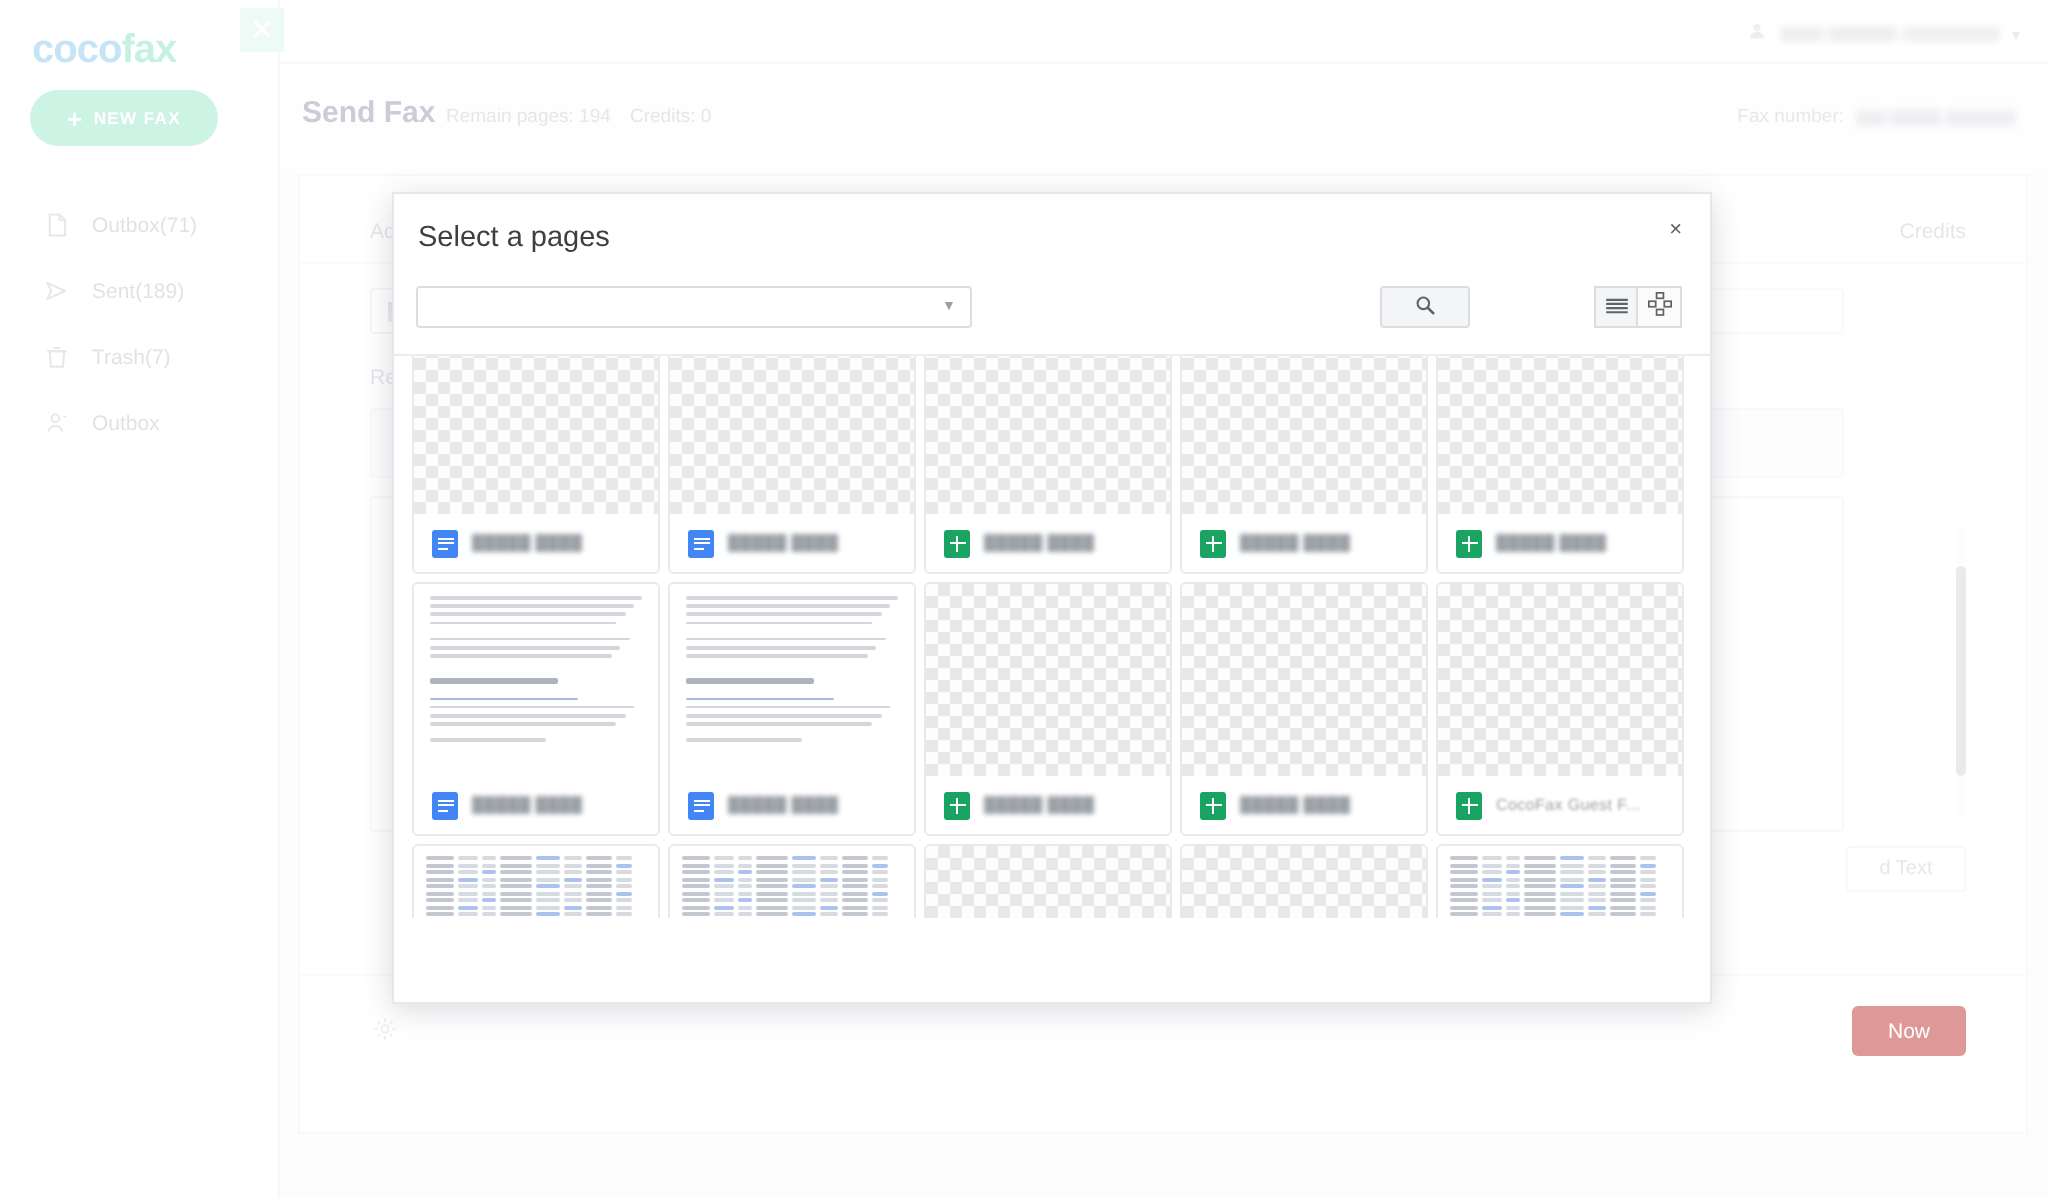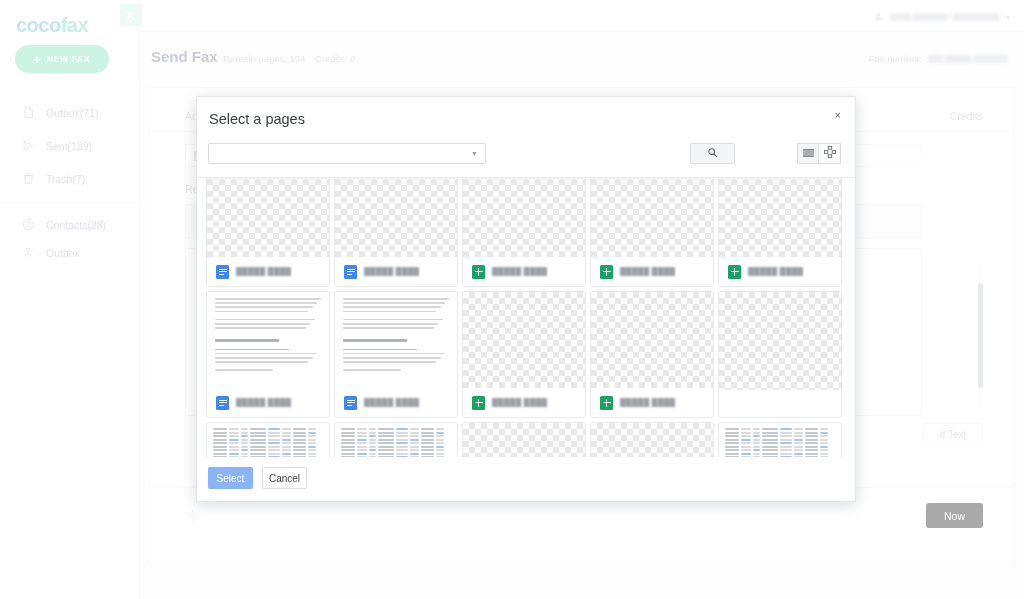--- a/index.html
+++ b/index.html
@@ -92,21 +92,21 @@
   .scroll-thumb { position:absolute; right:30px; top:195px; width:5px; height:105px; background:#cfd1d5; border-radius:3px; cursor:pointer;}
   .btn-addtext {
     position:absolute; right:30px; top:335px; width:60px; height:23px;
     border:1px solid #f1f2f4; background:#fff; border-radius:2px;
     font-size:10px; color:#c5c9d2; display:flex; align-items:center; justify-content:center; cursor:pointer;
   }
   .card-foot { position:absolute; left:0; right:0; bottom:78px; height:1px; background:#f3f4f6;}
   .gear { position:absolute; left:36px; bottom:45px; width:13px; height:13px; opacity:.35; cursor:pointer;}
   .btn-send {
     position:absolute; right:30px; bottom:38px; width:57px; height:25px;
-    background:#404040; border:none; border-radius:3px; color:#fff;
+    background:#b91c1c; border:none; border-radius:3px; color:#fff;
     font-size:10.5px; display:flex; align-items:center; justify-content:center; cursor:pointer;
   }
   .footnote { position:absolute; left:149px; top:515px; width:865px; text-align:right; padding-right:12px;
               font-size:9.5px; color:#cdd0d7;}
 
   
   .overlay { position:absolute; inset:0; background:rgba(255,255,255,.55); z-index:20; }
   .modal {
     position:absolute; left:196px; top:96px; width:660px; height:406px;
     background:#ffffff; z-index:25;
@@ -225,30 +225,20 @@
       </div>
       <div class="navitem">
         <span class="ic">
             <svg width="13" height="13" viewBox="0 0 16 16">
               <path d="M3.5 4.5h9l-.8 9.5h-7.4z" fill="none" stroke="#c5cad3" stroke-width="1.2"></path>
               <path d="M2 4.5h12M6 2.5h4" stroke="#c5cad3" stroke-width="1.2" fill="none"></path>
             </svg>
           </span>
         <span>Trash(7)</span>
       </div>
-      <div class="navitem navsep">
-        <span class="ic">
-            <svg width="13" height="13" viewBox="0 0 16 16">
-              <circle cx="8" cy="8" r="6.4" fill="none" stroke="#c5cad3" stroke-width="1.2"></circle>
-              <circle cx="8" cy="6.3" r="1.9" fill="none" stroke="#c5cad3" stroke-width="1.1"></circle>
-              <path d="M4.6 12.6a3.6 3.6 0 016.8 0" fill="none" stroke="#c5cad3" stroke-width="1.1"></path>
-            </svg>
-          </span>
-        <span>Contacts(28)</span>
-      </div>
       <div class="navitem">
         <span class="ic">
             <svg width="13" height="13" viewBox="0 0 16 16">
               <circle cx="7" cy="5" r="2.4" fill="none" stroke="#c5cad3" stroke-width="1.2"></circle>
               <path d="M2.8 13.2a4.3 4.3 0 018.4 0" fill="none" stroke="#c5cad3" stroke-width="1.2"></path>
               <path d="M12 3.5l1.6 1.2" stroke="#c5cad3" stroke-width="1" fill="none"></path>
             </svg>
           </span>
         <span>Outbox</span>
       </div>
@@ -465,20 +455,24 @@
             </div>
             <div class="meta-row">
               <span class="ficon sheet"></span>
               <span class="fname">█████ ████</span>
             </div>
           </div>
           <div class="tile">
             <div class="preview">
               <div class="chk"></div>
             </div>
+            <div class="meta-row">
+              <span class="ficon sheet"></span>
+              <span class="fname clear">CocoFax Guest F...</span>
+            </div>
           </div>
           <div class="tile">
             <div class="preview">
               <div>
                 <div class="sheet-prev">
                   <div class="sheet-row">
                     <div class="sheet-cell" style="width:14px;background:#c3c8d0"></div>
                     <div class="sheet-cell" style="width:10px;background:#d6dae1"></div>
                     <div class="sheet-cell" style="width:7px;background:#d6dae1"></div>
                     <div class="sheet-cell" style="width:16px;background:#c3c8d0"></div>
@@ -773,19 +767,15 @@
                     <div class="sheet-cell" style="width:13px;background:#c3c8d0"></div>
                     <div class="sheet-cell" style="width:8px;background:#d6dae1"></div>
                   </div>
                 </div>
               </div>
             </div>
           </div>
         </div>
     </div>
 
-    <div class="modal-actions">
-      <button class="btn-select">Select</button>
-      <button class="btn-cancel">Cancel</button>
-    </div>
   </div>
 
 </div>
 
 </body></html>

